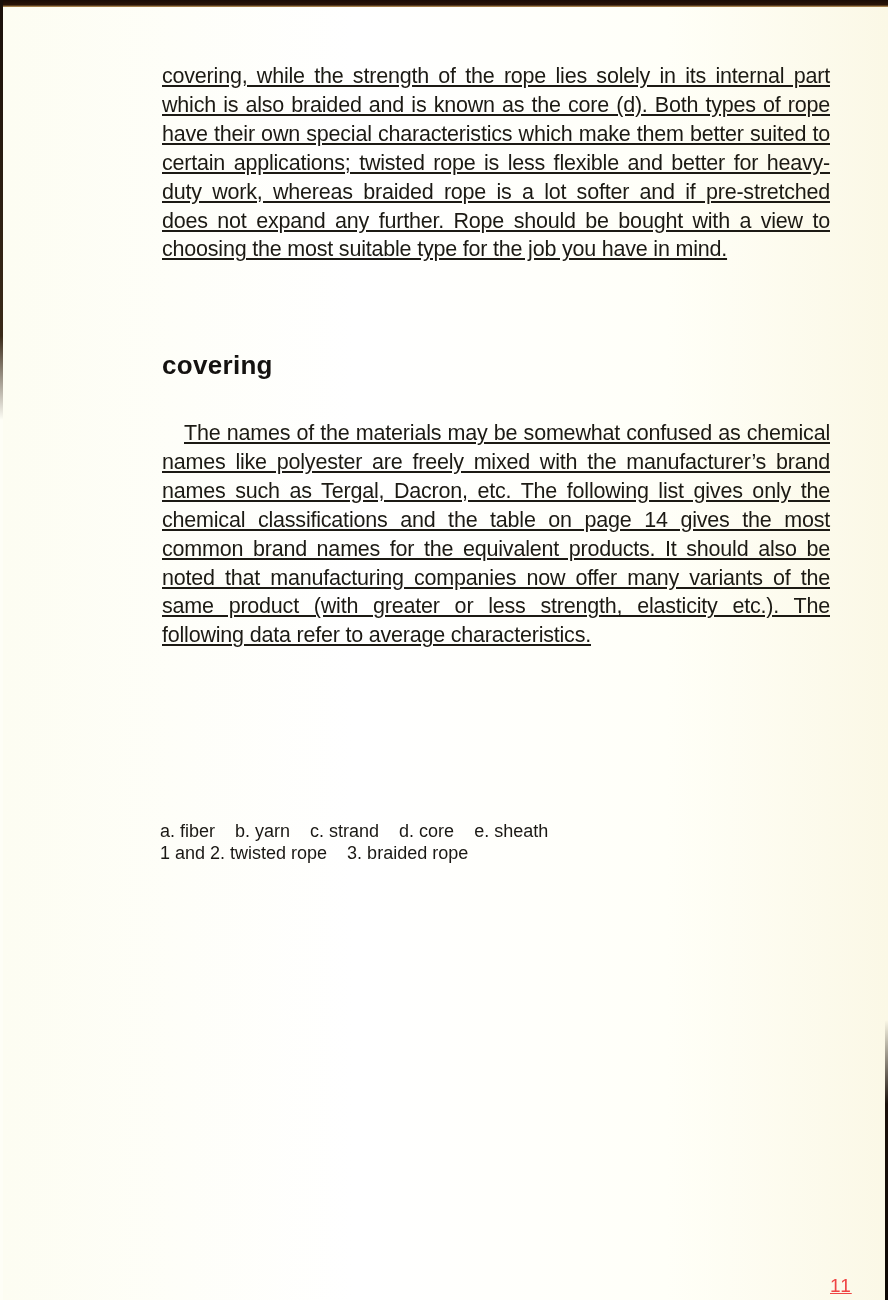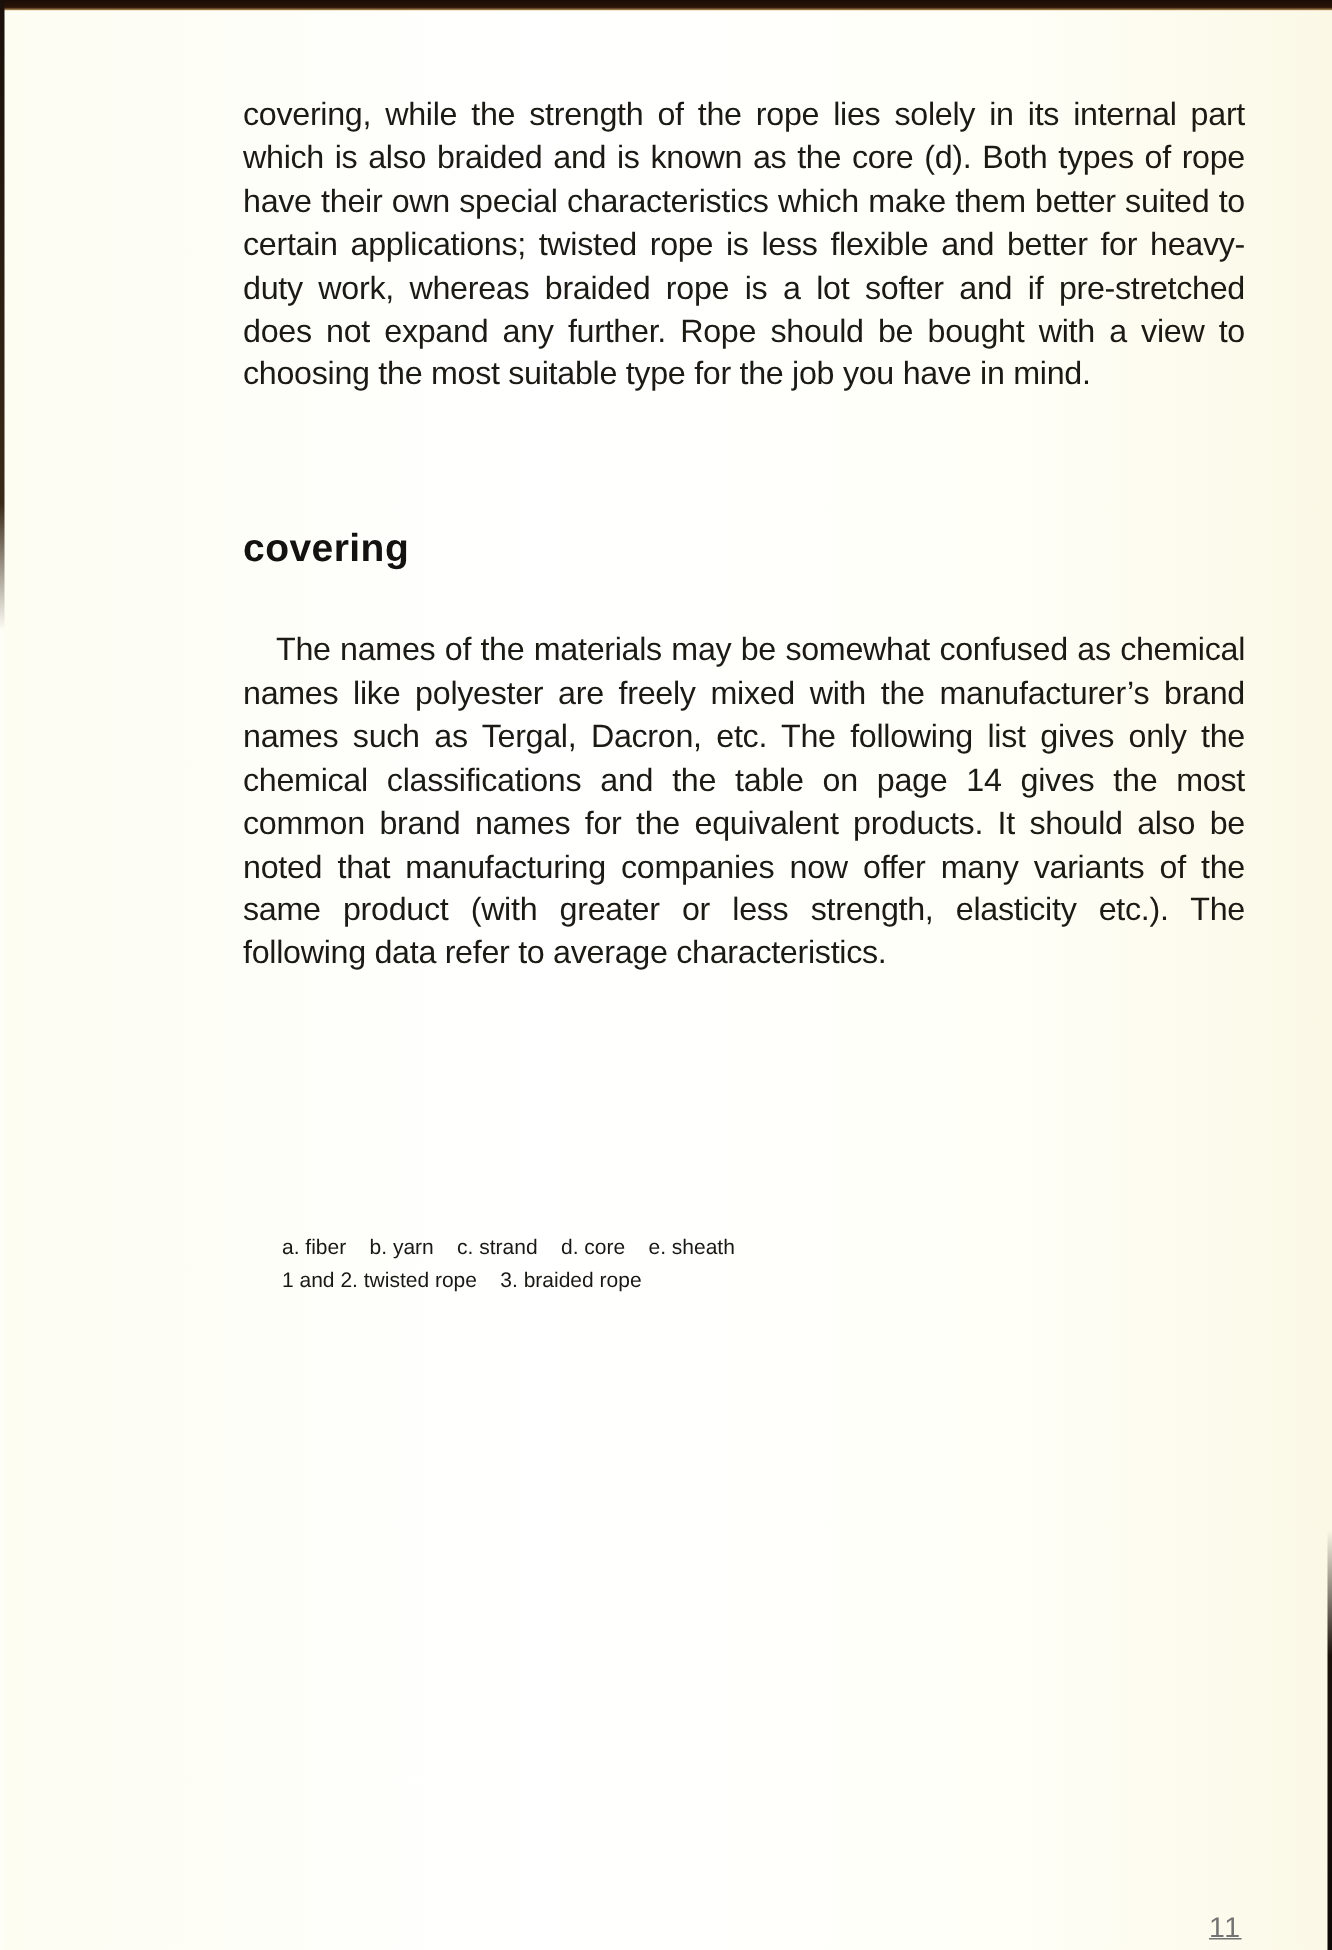--- a/index.html
+++ b/index.html
@@ -28,38 +28,39 @@
     .content {
       position: absolute; left: 162px; top: 62px; width: 668px;
     }
     .para {
       margin: 0;
       font-size: 21.5px;
       line-height: 28.9px;
       text-align: justify;
       letter-spacing: -0.2px;
       word-spacing: 0px;
+      text-decoration: underline;
     }
     .para.indent { text-indent: 22px; }
     .heading {
       position: absolute; left: 162px; top: 350px;
       margin: 0; font-size: 26px; font-weight: bold; letter-spacing: 0.3px;
       color: #141210;
     }
     .content2 {
       position: absolute; left: 162px; top: 419px; width: 668px;
     }
     .caption {
       position: absolute; left: 160px; top: 820px;
-      font-size: 14px; line-height: 22px; color: #1a1814; margin-left: 28px;
+      font-size: 18px; line-height: 22px; color: #1a1814;
     }
     .caption-line { white-space: pre; display: block; }
     .page-number {
-      position: absolute; left: 806px; top: 1275px;
-      font-size: 19px; color: #737373; letter-spacing: 1px; text-decoration: underline;
+      position: absolute; left: 830px; top: 1275px;
+      font-size: 19px; color: #ef4444; letter-spacing: 1px; text-decoration: underline;
     }
   </style>
 </head>
 <body>
 
 <div class="top-edge"></div>
 <div class="page-shade"></div>
 <div class="left-edge"></div>
 <div class="right-edge"></div>
 

